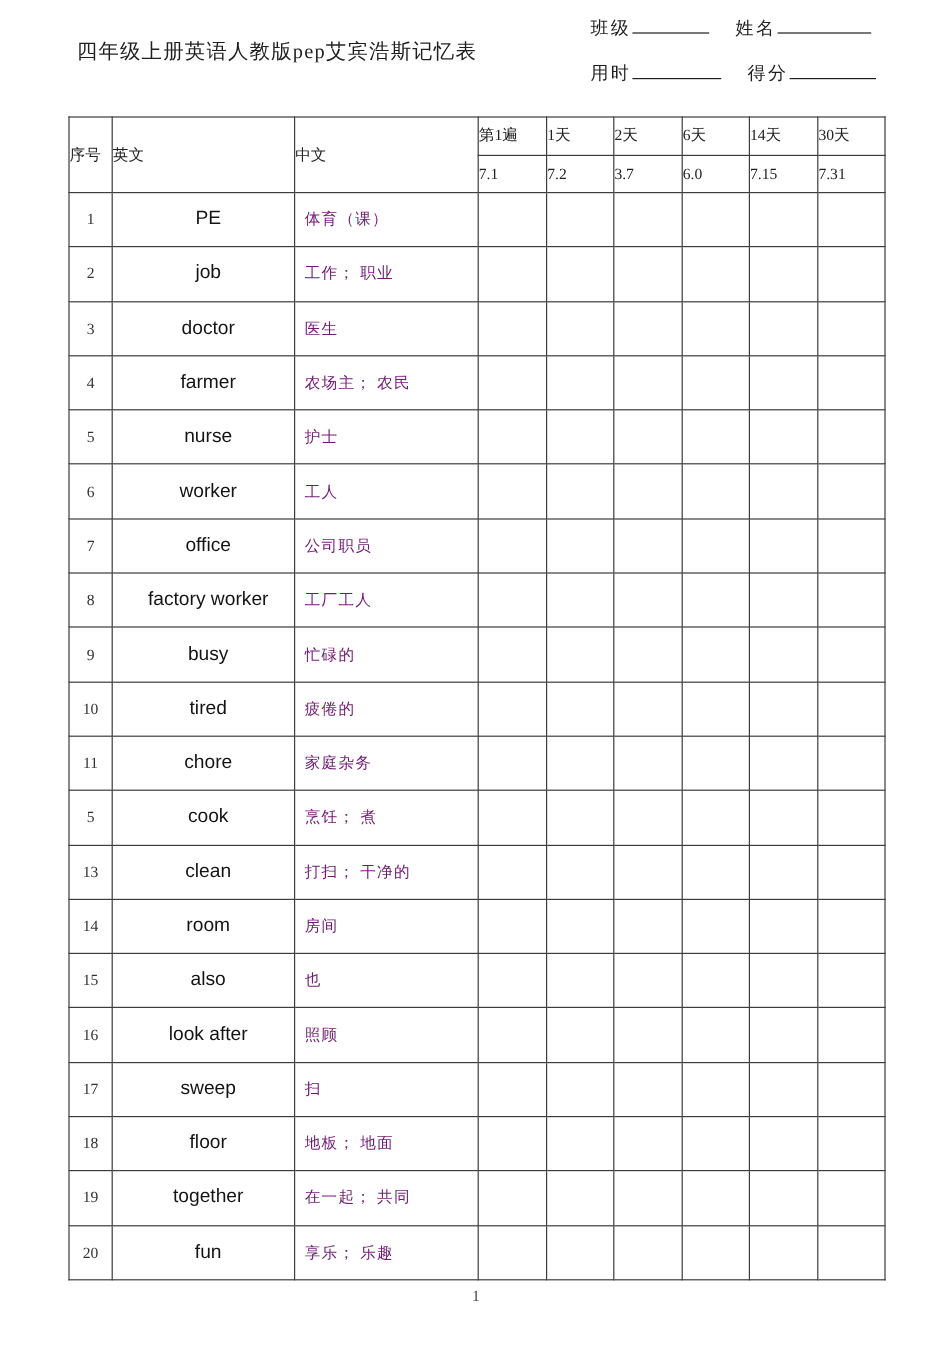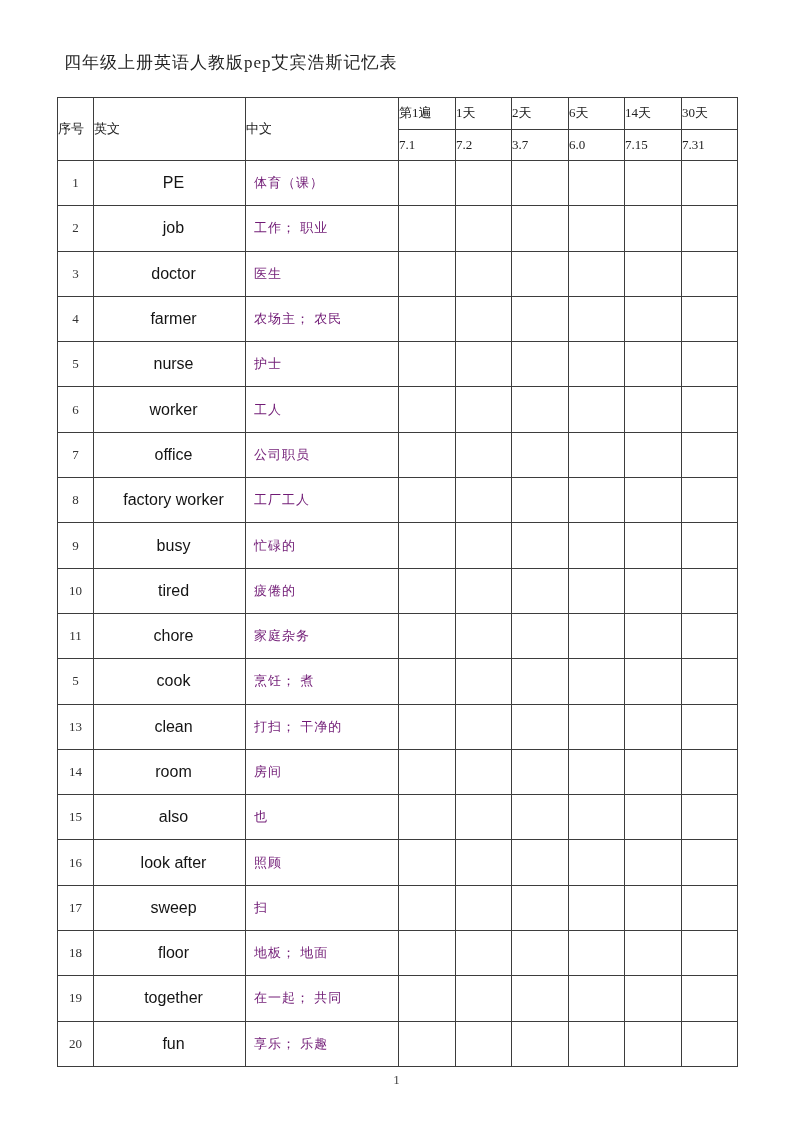--- a/index.html
+++ b/index.html
@@ -13,21 +13,20 @@
   }
 
   
   .doc-title {
     position: absolute;
     left: 64px; top: 31px;
     font-size: 17px;
     letter-spacing: 1px;
     color: #1f1f1f;
     white-space: nowrap;
-    margin-top: 20px;
   }
   .info-block {
     position: absolute;
     left: 492px; top: 12px;
     width: 250px;
   }
   .info-row { height: 24px; margin-bottom: 14px; white-space: nowrap; }
   .info-field { display: inline-block; }
   .info-field + .info-field { margin-left: 18px; }
   .info-label { font-size: 15px; letter-spacing: 2px; color: #1f1f1f; }
@@ -92,20 +91,36 @@
     font-size: 13px;
     color: #444;
   }
 </style>
 </head>
 <body>
 
 <div class="doc-title">四年级上册英语人教版pep艾宾浩斯记忆表</div>
 
 <div class="info-block">
+  <div class="info-row">
+    <span class="info-field">
+      <span class="info-label">班级</span><span class="blank-line w64"></span>
+    </span>
+    <span class="info-field">
+      <span class="info-label">姓名</span><span class="blank-line w78"></span>
+    </span>
+  </div>
+  <div class="info-row">
+    <span class="info-field">
+      <span class="info-label">用时</span><span class="blank-line w74"></span>
+    </span>
+    <span class="info-field">
+      <span class="info-label">得分</span><span class="blank-line w72"></span>
+    </span>
+  </div>
 </div>
 
 <table class="memory-table">
   <colgroup>
     <col style="width:36px">
       <col style="width:152px">
       <col style="width:153px">
     <col style="width:57px">
       <col style="width:56px">
       <col style="width:57px">

